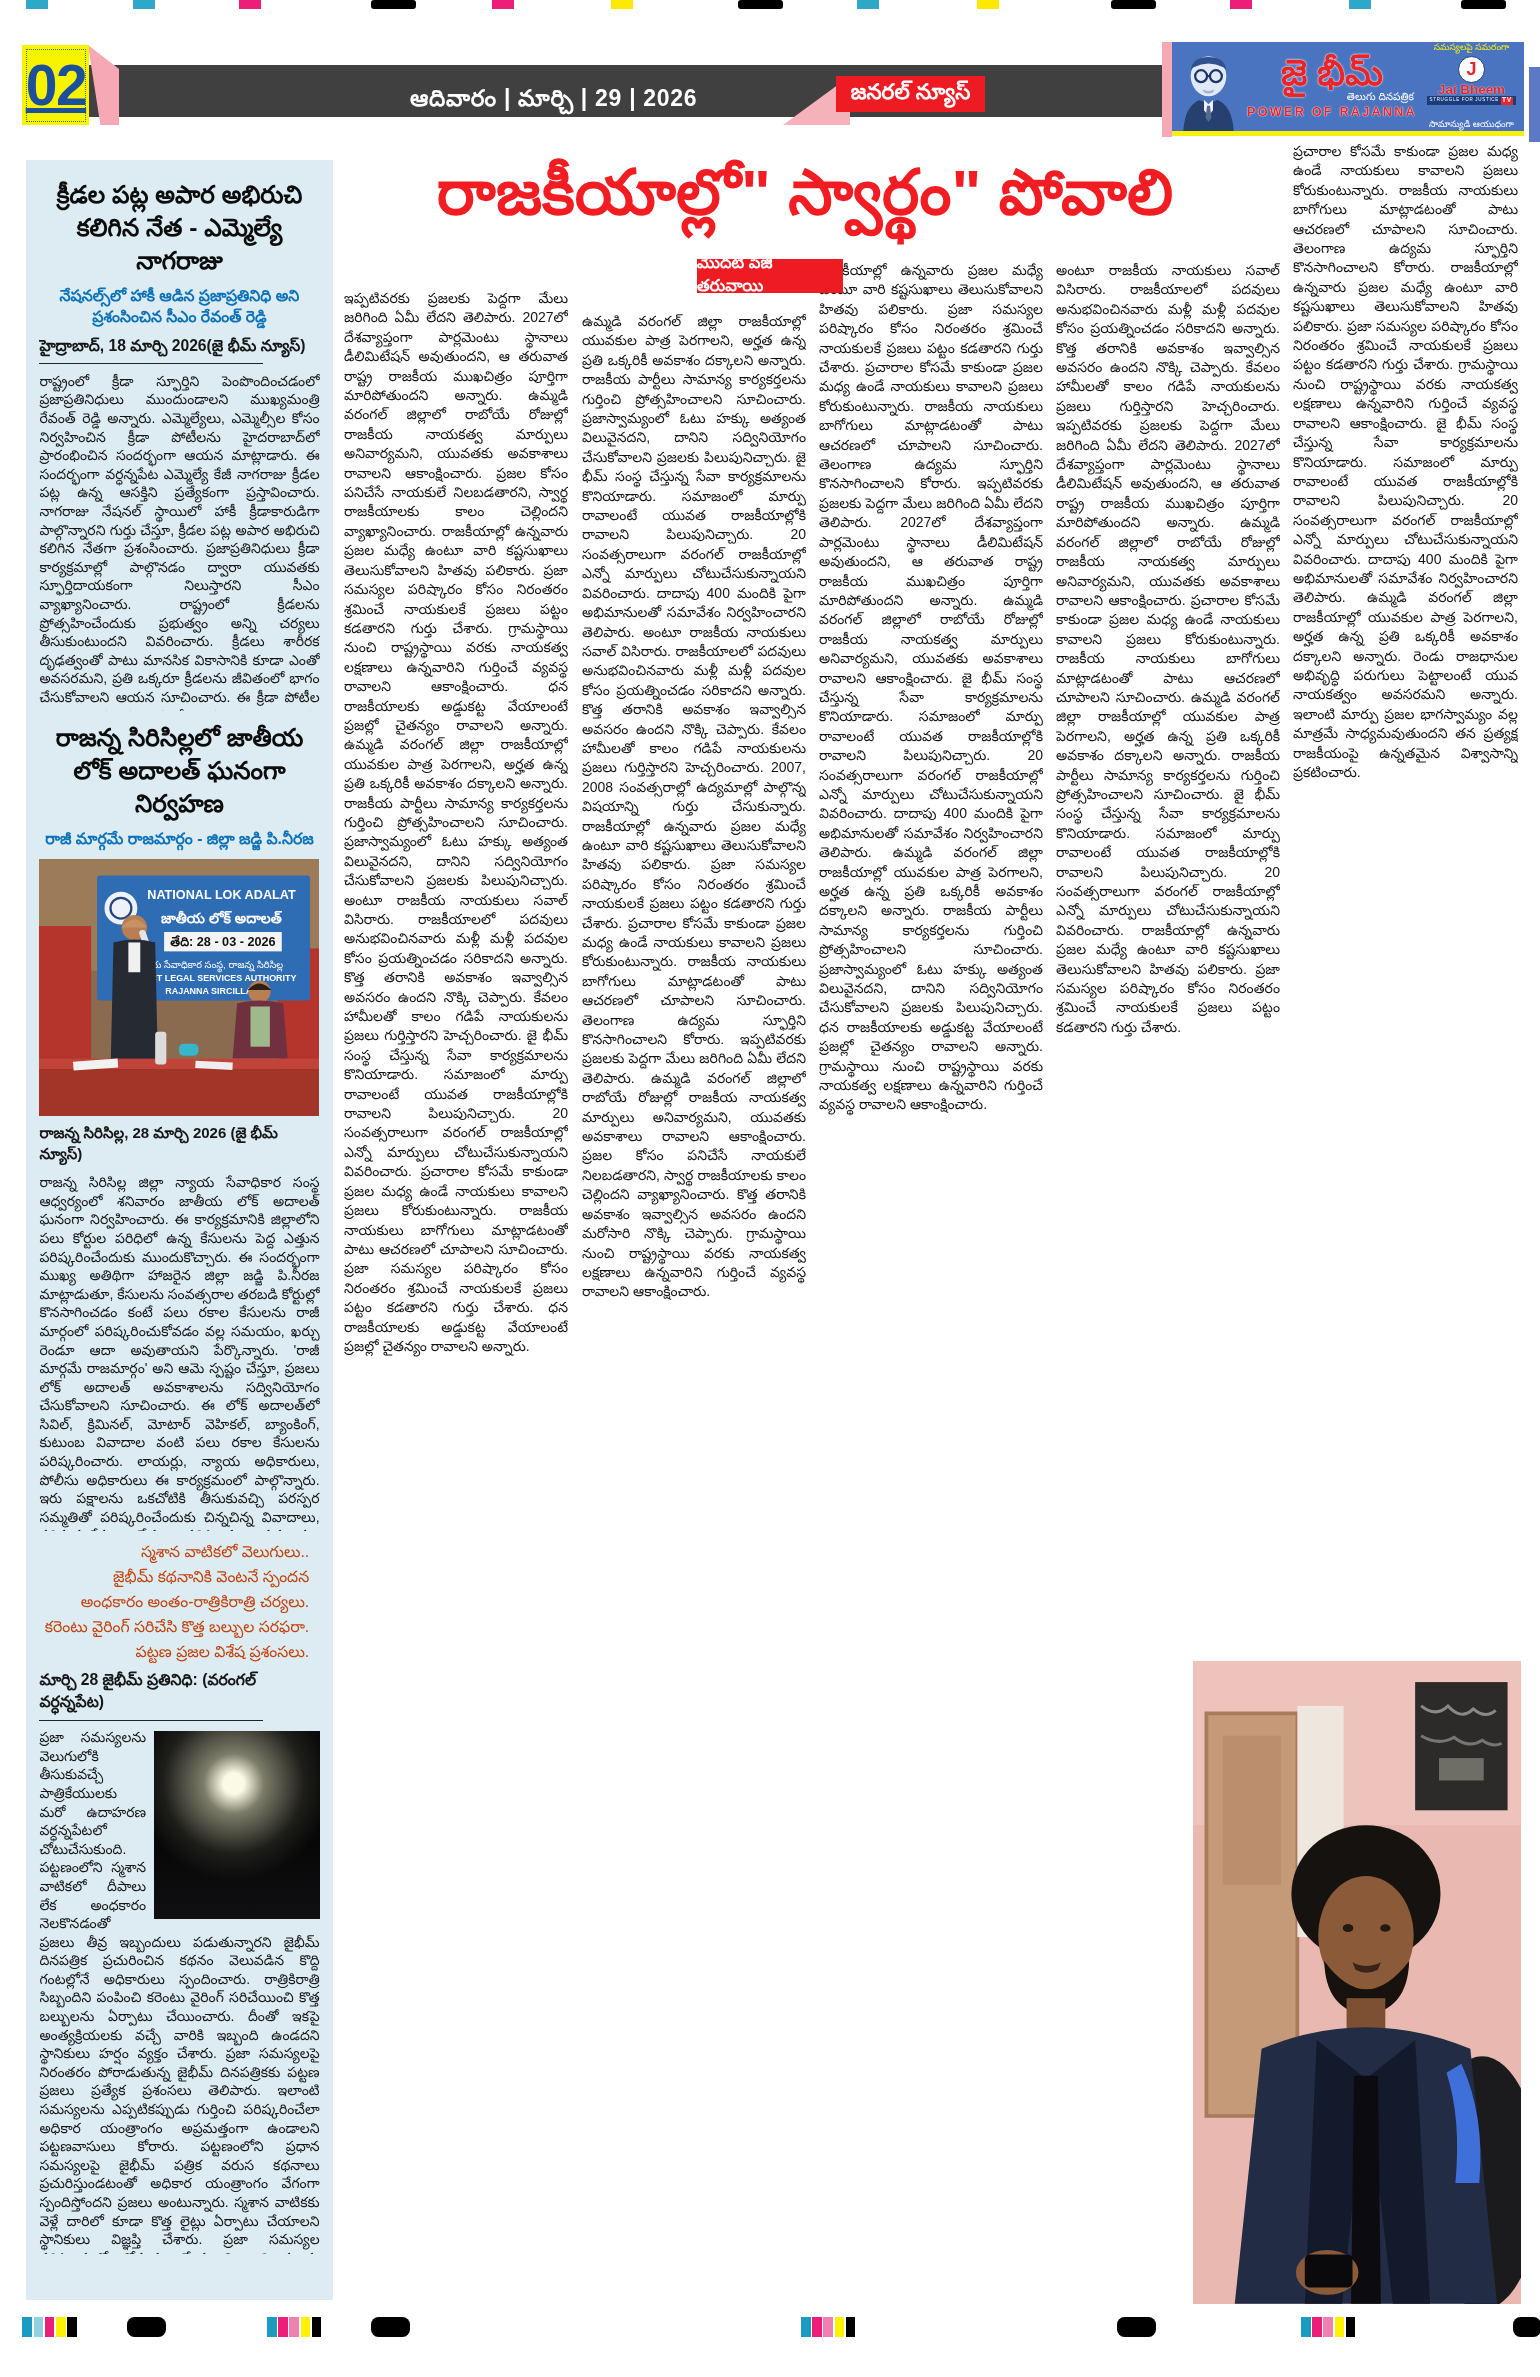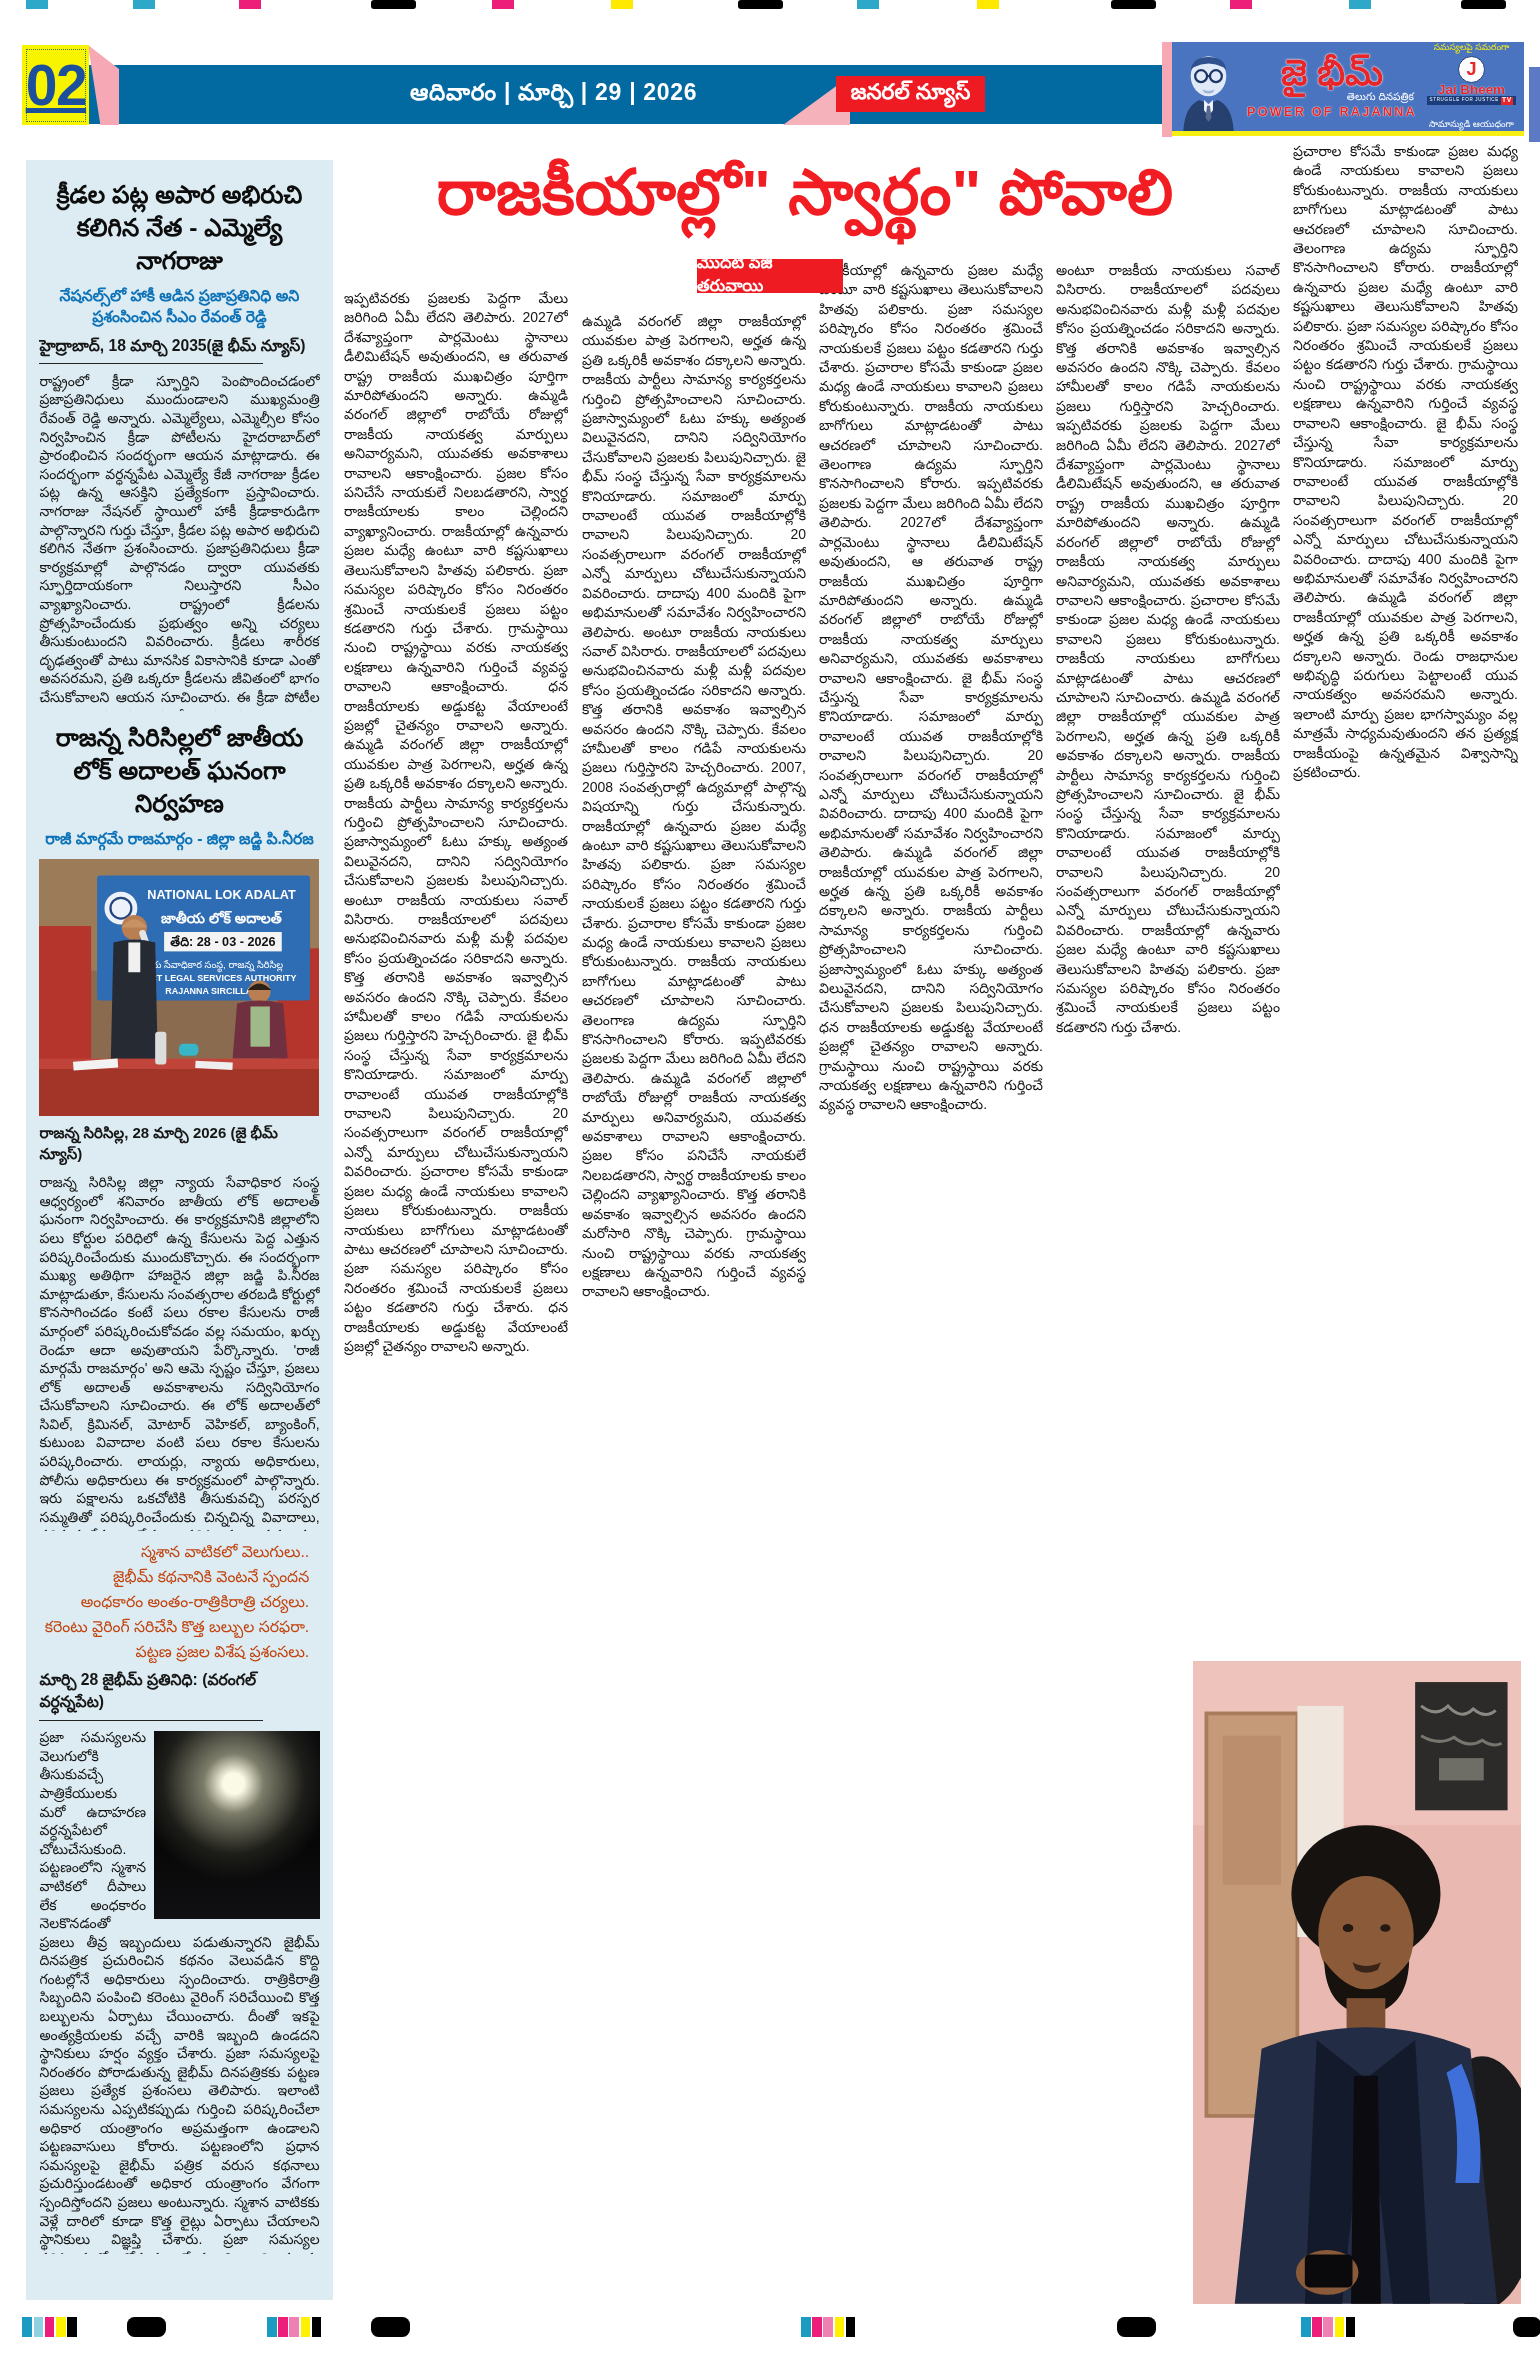--- a/index.html
+++ b/index.html
@@ -15,22 +15,22 @@
   .bgroup span{width:9.7px;height:20px;display:block;}
   .bblob{position:absolute;top:2317px;width:39px;height:20px;background:#000;border-radius:7.5px;}
 
   
   #pagenum-box{left:22.4px;top:45px;width:67px;height:80px;background:#f8f400;
      display:flex;align-items:center;justify-content:center;z-index:4;}
   #pagenum-box .inner{border:1.5px dotted #3d7a3f;width:58px;height:71px;display:flex;align-items:center;justify-content:center;}
   #pagenum-box .num{font-size:57px;font-weight:bold;color:#1c4f9c;letter-spacing:-1.5px;text-decoration:underline;}
   #pagenum-fold{left:88px;top:45px;width:31px;height:80px;background:#f6a9b5;
      clip-path:polygon(0 0,100% 30%,100% 100%,40% 100%);z-index:3;}
-  #datebar{left:89px;top:65px;width:1074px;height:59px;background:#0369a1;z-index:2;
-     display:flex;align-items:center;}
+  #datebar{left:89px;top:65px;width:1074px;height:52px;background:#404040;z-index:2;
+     display:flex;align-items:flex-end;}
   #datebar .dtext{margin-left:321px;color:#fff;font-weight:bold;font-size:23px;letter-spacing:0.7px;}
   #section-wedge{left:783px;top:76px;width:67px;height:49px;background:#f6b2bb;
      clip-path:polygon(0 100%,100% 0,100% 100%);z-index:3;}
   #section-badge{left:836px;top:76px;width:149px;height:36px;background:#ee1b23;z-index:4;
      display:flex;align-items:center;justify-content:center;color:#fff;font-weight:bold;font-size:21.6px;}
   #edge-strip{right:0;top:67px;width:12px;height:75px;background:#5b79c4;z-index:1;}
 
   
   #masthead{left:1172px;top:42px;width:352px;height:89px;background:#4a74bf;z-index:4;
      border-bottom:5.2px solid #f7ee12;display:flex;align-items:stretch;}
@@ -163,21 +163,21 @@
   <div class="bodycol" id="col-c2">ఇప్పటివరకు ప్రజలకు పెద్దగా మేలు జరిగింది ఏమీ లేదని తెలిపారు. 2027లో దేశవ్యాప్తంగా పార్లమెంటు స్థానాలు డీలిమిటేషన్ అవుతుందని, ఆ తరువాత రాష్ట్ర రాజకీయ ముఖచిత్రం పూర్తిగా మారిపోతుందని అన్నారు. ఉమ్మడి వరంగల్ జిల్లాలో రాబోయే రోజుల్లో రాజకీయ నాయకత్వ మార్పులు అనివార్యమని, యువతకు అవకాశాలు రావాలని ఆకాంక్షించారు. ప్రజల కోసం పనిచేసే నాయకులే నిలబడతారని, స్వార్థ రాజకీయాలకు కాలం చెల్లిందని వ్యాఖ్యానించారు. రాజకీయాల్లో ఉన్నవారు ప్రజల మధ్యే ఉంటూ వారి కష్టసుఖాలు తెలుసుకోవాలని హితవు పలికారు. ప్రజా సమస్యల పరిష్కారం కోసం నిరంతరం శ్రమించే నాయకులకే ప్రజలు పట్టం కడతారని గుర్తు చేశారు. గ్రామస్థాయి నుంచి రాష్ట్రస్థాయి వరకు నాయకత్వ లక్షణాలు ఉన్నవారిని గుర్తించే వ్యవస్థ రావాలని ఆకాంక్షించారు. ధన రాజకీయాలకు అడ్డుకట్ట వేయాలంటే ప్రజల్లో చైతన్యం రావాలని అన్నారు. ఉమ్మడి వరంగల్ జిల్లా రాజకీయాల్లో యువకుల పాత్ర పెరగాలని, అర్హత ఉన్న ప్రతి ఒక్కరికీ అవకాశం దక్కాలని అన్నారు. రాజకీయ పార్టీలు సామాన్య కార్యకర్తలను గుర్తించి ప్రోత్సహించాలని సూచించారు. ప్రజాస్వామ్యంలో ఓటు హక్కు అత్యంత విలువైనదని, దానిని సద్వినియోగం చేసుకోవాలని ప్రజలకు పిలుపునిచ్చారు. అంటూ రాజకీయ నాయకులు సవాల్ విసిరారు. రాజకీయాలలో పదవులు అనుభవించినవారు మళ్లీ మళ్లీ పదవుల కోసం ప్రయత్నించడం సరికాదని అన్నారు. కొత్త తరానికి అవకాశం ఇవ్వాల్సిన అవసరం ఉందని నొక్కి చెప్పారు. కేవలం హామీలతో కాలం గడిపే నాయకులను ప్రజలు గుర్తిస్తారని హెచ్చరించారు. జై భీమ్ సంస్థ చేస్తున్న సేవా కార్యక్రమాలను కొనియాడారు. సమాజంలో మార్పు రావాలంటే యువత రాజకీయాల్లోకి రావాలని పిలుపునిచ్చారు. 20 సంవత్సరాలుగా వరంగల్ రాజకీయాల్లో ఎన్నో మార్పులు చోటుచేసుకున్నాయని వివరించారు. ప్రచారాల కోసమే కాకుండా ప్రజల మధ్య ఉండే నాయకులు కావాలని ప్రజలు కోరుకుంటున్నారు. రాజకీయ నాయకులు బాగోగులు మాట్లాడటంతో పాటు ఆచరణలో చూపాలని సూచించారు. ప్రజా సమస్యల పరిష్కారం కోసం నిరంతరం శ్రమించే నాయకులకే ప్రజలు పట్టం కడతారని గుర్తు చేశారు. ధన రాజకీయాలకు అడ్డుకట్ట వేయాలంటే ప్రజల్లో చైతన్యం రావాలని అన్నారు.</div>
   <div class="bodycol" id="col-c3">ఉమ్మడి వరంగల్ జిల్లా రాజకీయాల్లో యువకుల పాత్ర పెరగాలని, అర్హత ఉన్న ప్రతి ఒక్కరికీ అవకాశం దక్కాలని అన్నారు. రాజకీయ పార్టీలు సామాన్య కార్యకర్తలను గుర్తించి ప్రోత్సహించాలని సూచించారు. ప్రజాస్వామ్యంలో ఓటు హక్కు అత్యంత విలువైనదని, దానిని సద్వినియోగం చేసుకోవాలని ప్రజలకు పిలుపునిచ్చారు. జై భీమ్ సంస్థ చేస్తున్న సేవా కార్యక్రమాలను కొనియాడారు. సమాజంలో మార్పు రావాలంటే యువత రాజకీయాల్లోకి రావాలని పిలుపునిచ్చారు. 20 సంవత్సరాలుగా వరంగల్ రాజకీయాల్లో ఎన్నో మార్పులు చోటుచేసుకున్నాయని వివరించారు. దాదాపు 400 మందికి పైగా అభిమానులతో సమావేశం నిర్వహించారని తెలిపారు. అంటూ రాజకీయ నాయకులు సవాల్ విసిరారు. రాజకీయాలలో పదవులు అనుభవించినవారు మళ్లీ మళ్లీ పదవుల కోసం ప్రయత్నించడం సరికాదని అన్నారు. కొత్త తరానికి అవకాశం ఇవ్వాల్సిన అవసరం ఉందని నొక్కి చెప్పారు. కేవలం హామీలతో కాలం గడిపే నాయకులను ప్రజలు గుర్తిస్తారని హెచ్చరించారు. 2007, 2008 సంవత్సరాల్లో ఉద్యమాల్లో పాల్గొన్న విషయాన్ని గుర్తు చేసుకున్నారు. రాజకీయాల్లో ఉన్నవారు ప్రజల మధ్యే ఉంటూ వారి కష్టసుఖాలు తెలుసుకోవాలని హితవు పలికారు. ప్రజా సమస్యల పరిష్కారం కోసం నిరంతరం శ్రమించే నాయకులకే ప్రజలు పట్టం కడతారని గుర్తు చేశారు. ప్రచారాల కోసమే కాకుండా ప్రజల మధ్య ఉండే నాయకులు కావాలని ప్రజలు కోరుకుంటున్నారు. రాజకీయ నాయకులు బాగోగులు మాట్లాడటంతో పాటు ఆచరణలో చూపాలని సూచించారు. తెలంగాణ ఉద్యమ స్ఫూర్తిని కొనసాగించాలని కోరారు. ఇప్పటివరకు ప్రజలకు పెద్దగా మేలు జరిగింది ఏమీ లేదని తెలిపారు. ఉమ్మడి వరంగల్ జిల్లాలో రాబోయే రోజుల్లో రాజకీయ నాయకత్వ మార్పులు అనివార్యమని, యువతకు అవకాశాలు రావాలని ఆకాంక్షించారు. ప్రజల కోసం పనిచేసే నాయకులే నిలబడతారని, స్వార్థ రాజకీయాలకు కాలం చెల్లిందని వ్యాఖ్యానించారు. కొత్త తరానికి అవకాశం ఇవ్వాల్సిన అవసరం ఉందని మరోసారి నొక్కి చెప్పారు. గ్రామస్థాయి నుంచి రాష్ట్రస్థాయి వరకు నాయకత్వ లక్షణాలు ఉన్నవారిని గుర్తించే వ్యవస్థ రావాలని ఆకాంక్షించారు.</div>
   <div class="bodycol" id="col-c4">రాజకీయాల్లో ఉన్నవారు ప్రజల మధ్యే ఉంటూ వారి కష్టసుఖాలు తెలుసుకోవాలని హితవు పలికారు. ప్రజా సమస్యల పరిష్కారం కోసం నిరంతరం శ్రమించే నాయకులకే ప్రజలు పట్టం కడతారని గుర్తు చేశారు. ప్రచారాల కోసమే కాకుండా ప్రజల మధ్య ఉండే నాయకులు కావాలని ప్రజలు కోరుకుంటున్నారు. రాజకీయ నాయకులు బాగోగులు మాట్లాడటంతో పాటు ఆచరణలో చూపాలని సూచించారు. తెలంగాణ ఉద్యమ స్ఫూర్తిని కొనసాగించాలని కోరారు. ఇప్పటివరకు ప్రజలకు పెద్దగా మేలు జరిగింది ఏమీ లేదని తెలిపారు. 2027లో దేశవ్యాప్తంగా పార్లమెంటు స్థానాలు డీలిమిటేషన్ అవుతుందని, ఆ తరువాత రాష్ట్ర రాజకీయ ముఖచిత్రం పూర్తిగా మారిపోతుందని అన్నారు. ఉమ్మడి వరంగల్ జిల్లాలో రాబోయే రోజుల్లో రాజకీయ నాయకత్వ మార్పులు అనివార్యమని, యువతకు అవకాశాలు రావాలని ఆకాంక్షించారు. జై భీమ్ సంస్థ చేస్తున్న సేవా కార్యక్రమాలను కొనియాడారు. సమాజంలో మార్పు రావాలంటే యువత రాజకీయాల్లోకి రావాలని పిలుపునిచ్చారు. 20 సంవత్సరాలుగా వరంగల్ రాజకీయాల్లో ఎన్నో మార్పులు చోటుచేసుకున్నాయని వివరించారు. దాదాపు 400 మందికి పైగా అభిమానులతో సమావేశం నిర్వహించారని తెలిపారు. ఉమ్మడి వరంగల్ జిల్లా రాజకీయాల్లో యువకుల పాత్ర పెరగాలని, అర్హత ఉన్న ప్రతి ఒక్కరికీ అవకాశం దక్కాలని అన్నారు. రాజకీయ పార్టీలు సామాన్య కార్యకర్తలను గుర్తించి ప్రోత్సహించాలని సూచించారు. ప్రజాస్వామ్యంలో ఓటు హక్కు అత్యంత విలువైనదని, దానిని సద్వినియోగం చేసుకోవాలని ప్రజలకు పిలుపునిచ్చారు. ధన రాజకీయాలకు అడ్డుకట్ట వేయాలంటే ప్రజల్లో చైతన్యం రావాలని అన్నారు. గ్రామస్థాయి నుంచి రాష్ట్రస్థాయి వరకు నాయకత్వ లక్షణాలు ఉన్నవారిని గుర్తించే వ్యవస్థ రావాలని ఆకాంక్షించారు.</div>
   <div class="bodycol" id="col-c5">అంటూ రాజకీయ నాయకులు సవాల్ విసిరారు. రాజకీయాలలో పదవులు అనుభవించినవారు మళ్లీ మళ్లీ పదవుల కోసం ప్రయత్నించడం సరికాదని అన్నారు. కొత్త తరానికి అవకాశం ఇవ్వాల్సిన అవసరం ఉందని నొక్కి చెప్పారు. కేవలం హామీలతో కాలం గడిపే నాయకులను ప్రజలు గుర్తిస్తారని హెచ్చరించారు. ఇప్పటివరకు ప్రజలకు పెద్దగా మేలు జరిగింది ఏమీ లేదని తెలిపారు. 2027లో దేశవ్యాప్తంగా పార్లమెంటు స్థానాలు డీలిమిటేషన్ అవుతుందని, ఆ తరువాత రాష్ట్ర రాజకీయ ముఖచిత్రం పూర్తిగా మారిపోతుందని అన్నారు. ఉమ్మడి వరంగల్ జిల్లాలో రాబోయే రోజుల్లో రాజకీయ నాయకత్వ మార్పులు అనివార్యమని, యువతకు అవకాశాలు రావాలని ఆకాంక్షించారు. ప్రచారాల కోసమే కాకుండా ప్రజల మధ్య ఉండే నాయకులు కావాలని ప్రజలు కోరుకుంటున్నారు. రాజకీయ నాయకులు బాగోగులు మాట్లాడటంతో పాటు ఆచరణలో చూపాలని సూచించారు. ఉమ్మడి వరంగల్ జిల్లా రాజకీయాల్లో యువకుల పాత్ర పెరగాలని, అర్హత ఉన్న ప్రతి ఒక్కరికీ అవకాశం దక్కాలని అన్నారు. రాజకీయ పార్టీలు సామాన్య కార్యకర్తలను గుర్తించి ప్రోత్సహించాలని సూచించారు. జై భీమ్ సంస్థ చేస్తున్న సేవా కార్యక్రమాలను కొనియాడారు. సమాజంలో మార్పు రావాలంటే యువత రాజకీయాల్లోకి రావాలని పిలుపునిచ్చారు. 20 సంవత్సరాలుగా వరంగల్ రాజకీయాల్లో ఎన్నో మార్పులు చోటుచేసుకున్నాయని వివరించారు. రాజకీయాల్లో ఉన్నవారు ప్రజల మధ్యే ఉంటూ వారి కష్టసుఖాలు తెలుసుకోవాలని హితవు పలికారు. ప్రజా సమస్యల పరిష్కారం కోసం నిరంతరం శ్రమించే నాయకులకే ప్రజలు పట్టం కడతారని గుర్తు చేశారు.</div>
   <div class="bodycol" id="col-c6">ప్రచారాల కోసమే కాకుండా ప్రజల మధ్య ఉండే నాయకులు కావాలని ప్రజలు కోరుకుంటున్నారు. రాజకీయ నాయకులు బాగోగులు మాట్లాడటంతో పాటు ఆచరణలో చూపాలని సూచించారు. తెలంగాణ ఉద్యమ స్ఫూర్తిని కొనసాగించాలని కోరారు. రాజకీయాల్లో ఉన్నవారు ప్రజల మధ్యే ఉంటూ వారి కష్టసుఖాలు తెలుసుకోవాలని హితవు పలికారు. ప్రజా సమస్యల పరిష్కారం కోసం నిరంతరం శ్రమించే నాయకులకే ప్రజలు పట్టం కడతారని గుర్తు చేశారు. గ్రామస్థాయి నుంచి రాష్ట్రస్థాయి వరకు నాయకత్వ లక్షణాలు ఉన్నవారిని గుర్తించే వ్యవస్థ రావాలని ఆకాంక్షించారు. జై భీమ్ సంస్థ చేస్తున్న సేవా కార్యక్రమాలను కొనియాడారు. సమాజంలో మార్పు రావాలంటే యువత రాజకీయాల్లోకి రావాలని పిలుపునిచ్చారు. 20 సంవత్సరాలుగా వరంగల్ రాజకీయాల్లో ఎన్నో మార్పులు చోటుచేసుకున్నాయని వివరించారు. దాదాపు 400 మందికి పైగా అభిమానులతో సమావేశం నిర్వహించారని తెలిపారు. ఉమ్మడి వరంగల్ జిల్లా రాజకీయాల్లో యువకుల పాత్ర పెరగాలని, అర్హత ఉన్న ప్రతి ఒక్కరికీ అవకాశం దక్కాలని అన్నారు. రెండు రాజధానుల అభివృద్ధి పరుగులు పెట్టాలంటే యువ నాయకత్వం అవసరమని అన్నారు. ఇలాంటి మార్పు ప్రజల భాగస్వామ్యం వల్ల మాత్రమే సాధ్యమవుతుందని తన ప్రత్యక్ష రాజకీయంపై ఉన్నతమైన విశ్వాసాన్ని ప్రకటించారు.</div>
 
   <div class="abs" id="leftcol">
     <div class="lc-h">క్రీడల పట్ల అపార అభిరుచి కలిగిన నేత - ఎమ్మెల్యే నాగరాజు</div>
     <div class="lc-sub">నేషనల్స్‌లో హాకీ ఆడిన ప్రజాప్రతినిధి అని ప్రశంసించిన సీఎం రేవంత్ రెడ్డి</div>
     <div class="lc-date">
-      <span>హైద్రాబాద్, 18 మార్చి 2035(జై భీమ్ న్యూస్)</span><span class="rule"></span>
+      <span>హైద్రాబాద్, 18 మార్చి 2026(జై భీమ్ న్యూస్)</span><span class="rule"></span>
     </div>
     <div class="lc-body" id="body1">రాష్ట్రంలో క్రీడా స్ఫూర్తిని పెంపొందించడంలో ప్రజాప్రతినిధులు ముందుండాలని ముఖ్యమంత్రి రేవంత్ రెడ్డి అన్నారు. ఎమ్మెల్యేలు, ఎమ్మెల్సీల కోసం నిర్వహించిన క్రీడా పోటీలను హైదరాబాద్‌లో ప్రారంభించిన సందర్భంగా ఆయన మాట్లాడారు. ఈ సందర్భంగా వర్ధన్నపేట ఎమ్మెల్యే కేజీ నాగరాజు క్రీడల పట్ల ఉన్న ఆసక్తిని ప్రత్యేకంగా ప్రస్తావించారు. నాగరాజు నేషనల్ స్థాయిలో హాకీ క్రీడాకారుడిగా పాల్గొన్నారని గుర్తు చేస్తూ, క్రీడల పట్ల అపార అభిరుచి కలిగిన నేతగా ప్రశంసించారు. ప్రజాప్రతినిధులు క్రీడా కార్యక్రమాల్లో పాల్గొనడం ద్వారా యువతకు స్ఫూర్తిదాయకంగా నిలుస్తారని సీఎం వ్యాఖ్యానించారు. రాష్ట్రంలో క్రీడలను ప్రోత్సహించేందుకు ప్రభుత్వం అన్ని చర్యలు తీసుకుంటుందని వివరించారు. క్రీడలు శారీరక దృఢత్వంతో పాటు మానసిక వికాసానికి కూడా ఎంతో అవసరమని, ప్రతి ఒక్కరూ క్రీడలను జీవితంలో భాగం చేసుకోవాలని ఆయన సూచించారు. ఈ క్రీడా పోటీల ద్వారా ప్రజాప్రతినిధుల్లో సమైక్యతా భావం పెంపొందడంతో పాటు, ఆరోగ్యదృష్టి పట్ల అవగాహన పెరుగుతుందని అభిప్రాయపడ్డారు. ఈ కార్యక్రమంలో పలువురు ఎమ్మెల్యేలు, ఎమ్మెల్సీలు ఉత్సాహంగా పాల్గొని క్రీడల్లో తమ ప్రతిభ ప్రదర్శించారు.</div>
 
     <div class="lc-h">రాజన్న సిరిసిల్లలో జాతీయ లోక్ అదాలత్ ఘనంగా నిర్వహణ</div>
     <div class="lc-sub">రాజీ మార్గమే రాజమార్గం - జిల్లా జడ్జి పి.నీరజ</div>
 
     <div id="lokadalat-photo">
       <svg width="280" height="257" viewBox="0 0 376 345">
         <rect width="376" height="345" fill="#8a6b4f"></rect>
         <rect width="376" height="150" fill="#9b7b58"></rect>

